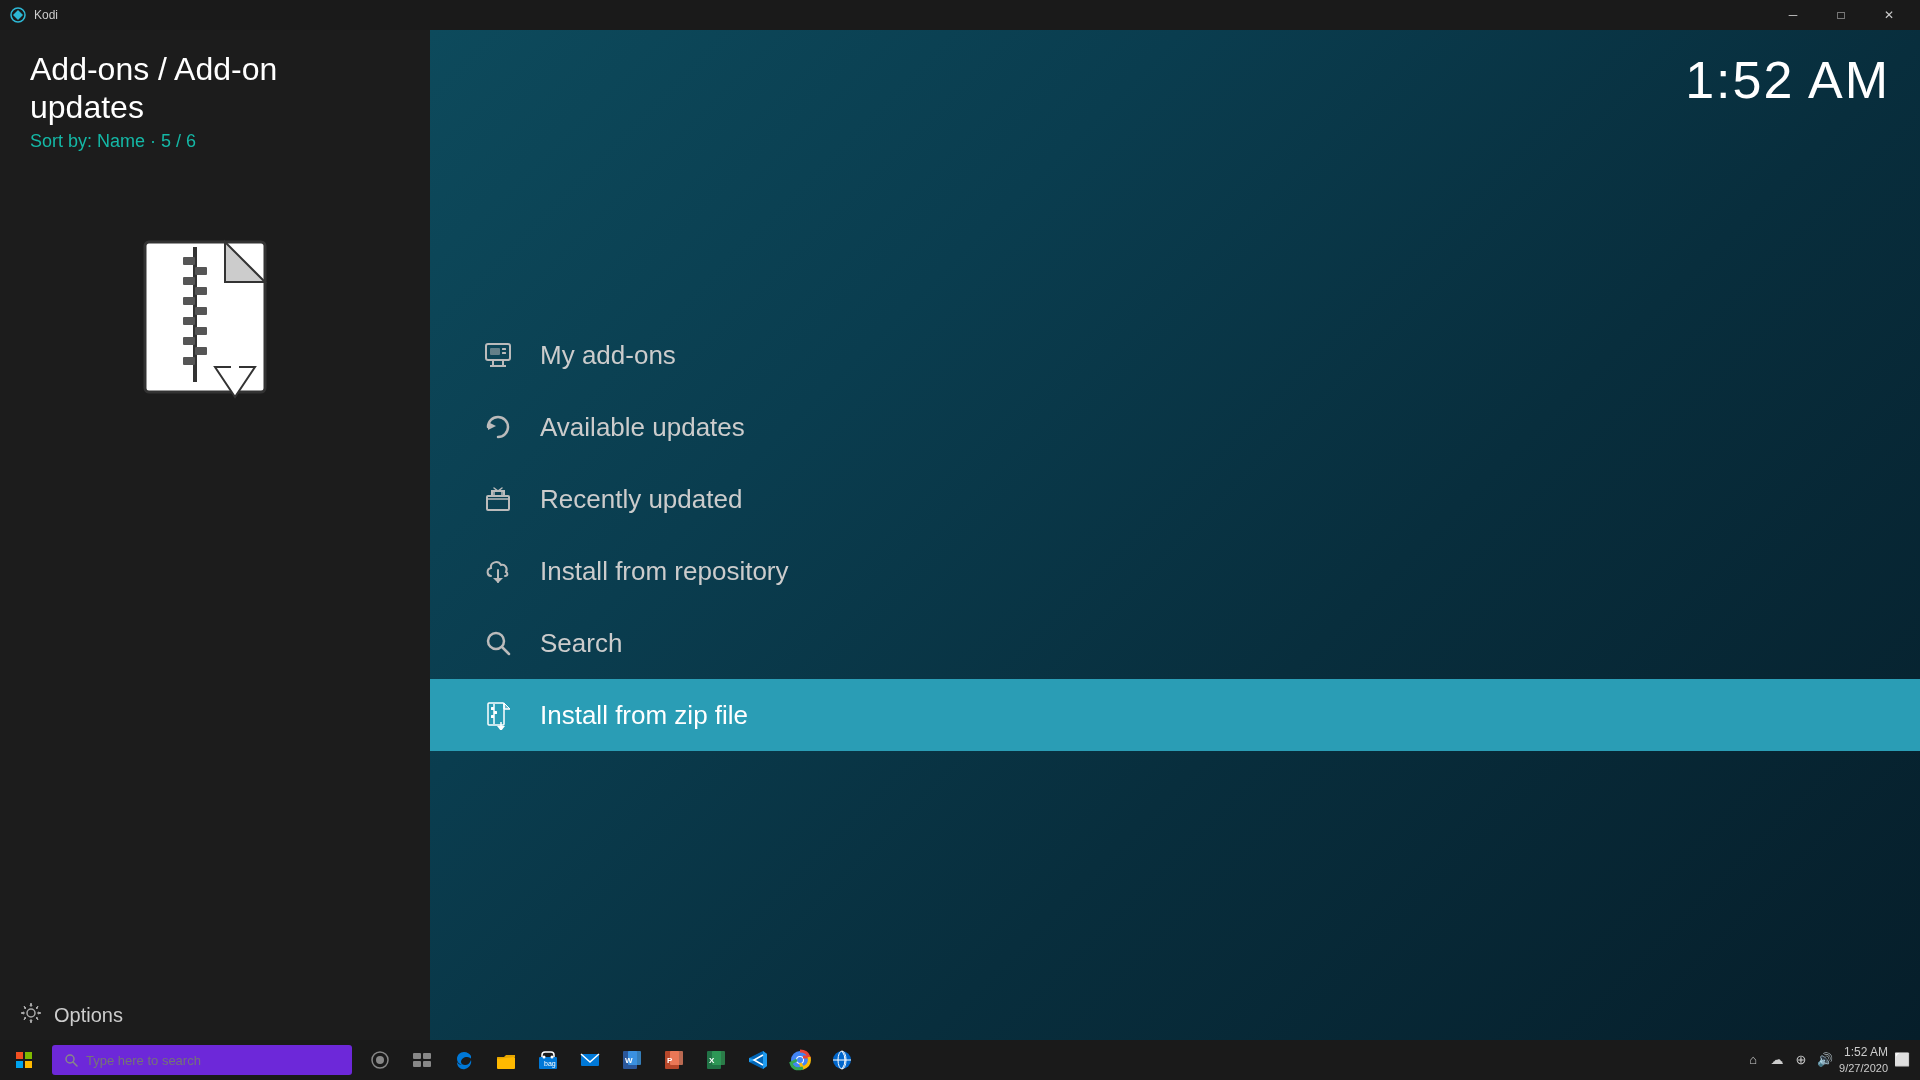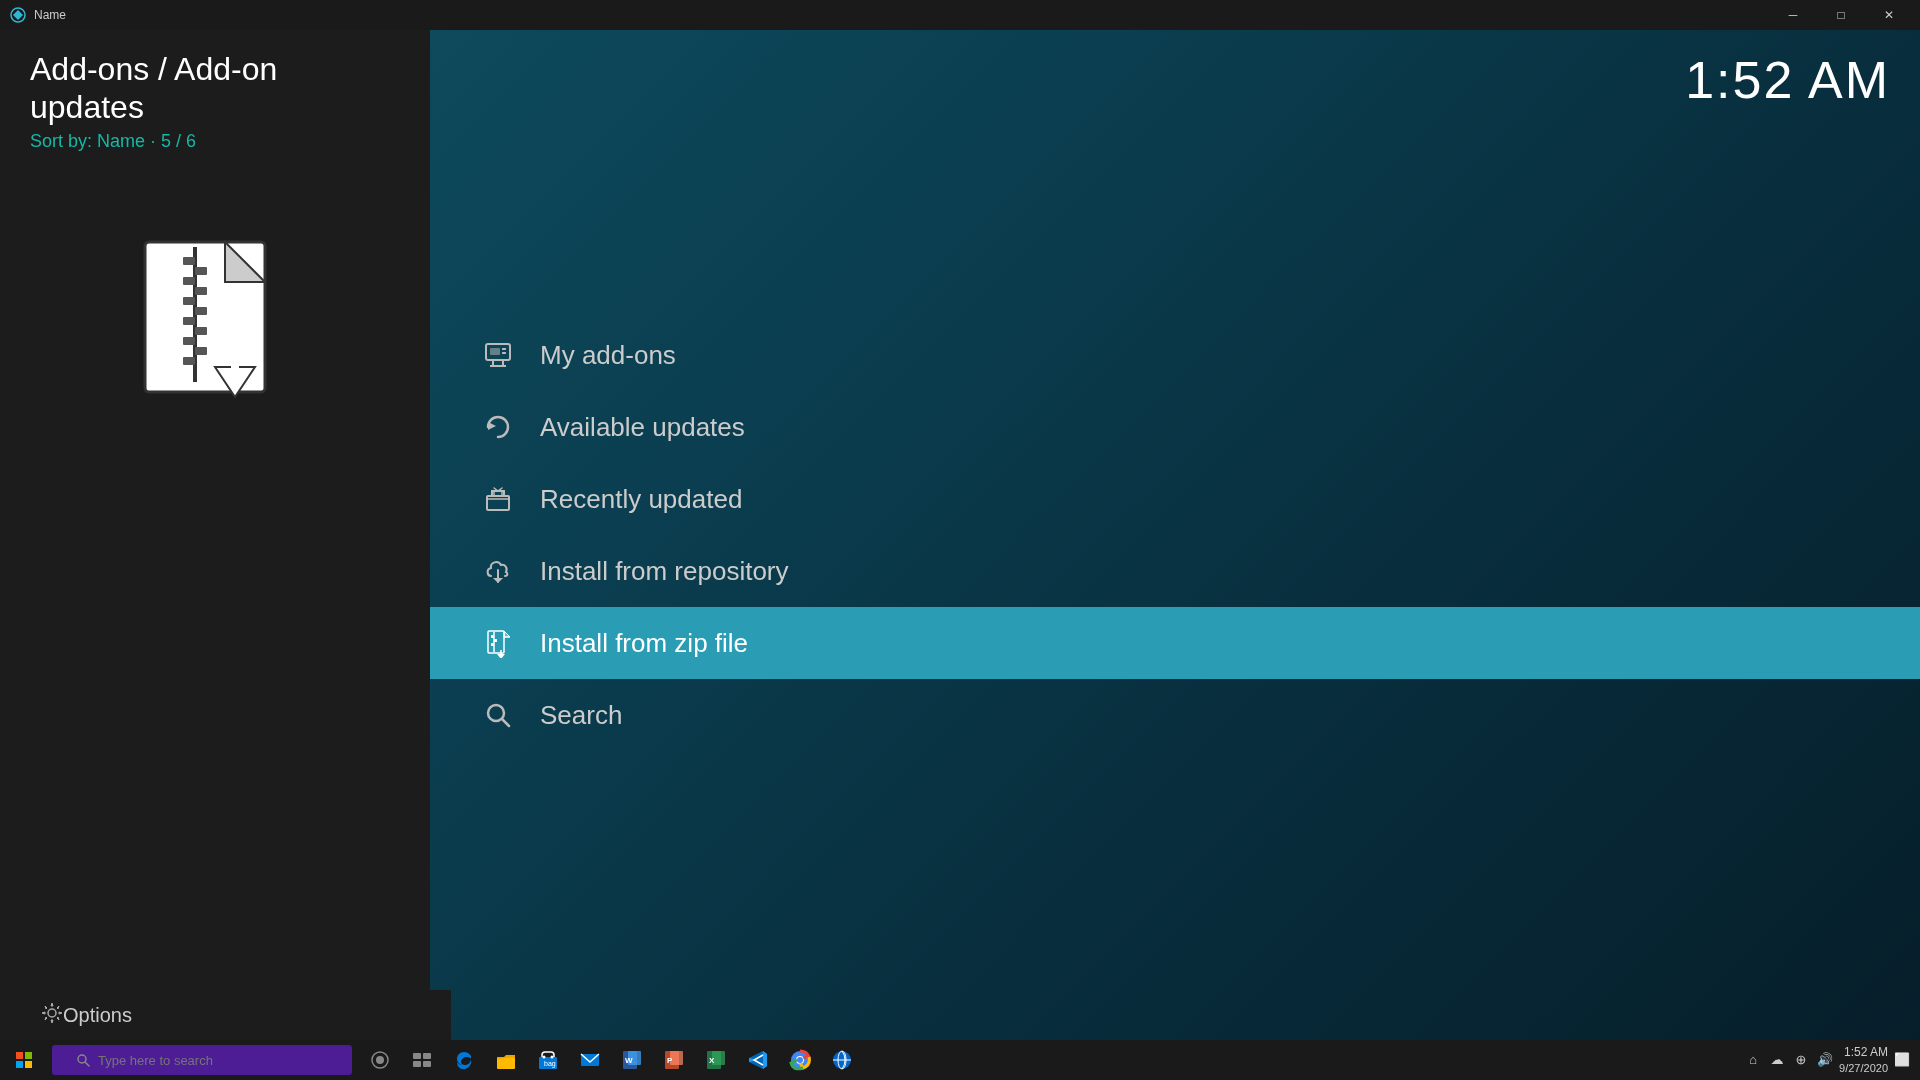--- a/index.html
+++ b/index.html
@@ -151,22 +151,22 @@
 
     
     #options-bar {
       position: absolute;
       bottom: 40px;
       left: 0;
       width: 430px;
       padding: 12px 20px;
       display: flex;
       align-items: center;
+      gap: 12px;
       background: #1c1c1c;
-      margin-left: 21px;
     }
     #options-label {
       font-size: 20px;
       color: #ccc;
     }
 
     
     #taskbar {
       position: absolute;
       bottom: 0; left: 0; right: 0;
@@ -182,23 +182,23 @@
       height: 40px;
       display: flex;
       align-items: center;
       justify-content: center;
       cursor: pointer;
     }
 
     #search-bar {
       display: flex;
       align-items: center;
-      background: #4c1d95;
+      background: #6d28d9;
       border-radius: 3px;
-      padding: 0 24px;
+      padding: 0 12px;
       height: 30px;
       width: 300px;
       gap: 8px;
       margin: 0 4px;
     }
     #search-input {
       background: transparent;
       border: none;
       outline: none;
       color: #aaa;
@@ -253,21 +253,21 @@
 </head>
 <body>
 
 <div id="titlebar">
   <div id="titlebar-icon">
     <svg width="16" height="16" viewBox="0 0 16 16">
       <circle cx="8" cy="8" r="7" fill="none" stroke="#2db8d5" stroke-width="1.5"></circle>
       <polygon points="8,3 13,8 8,13 3,8" fill="#2db8d5"></polygon>
     </svg>
   </div>
-  <span id="titlebar-title">Name</span>
+  <span id="titlebar-title">Kodi</span>
   <div id="titlebar-controls">
     <div class="titlebar-btn">─</div>
     <div class="titlebar-btn">□</div>
     <div class="titlebar-btn close">✕</div>
   </div>
 </div>
 
 <div id="main">
 
   <div id="left-panel">
@@ -353,49 +353,49 @@
 
       <li class="menu-item">
         <div class="menu-item-icon">
           <svg width="30" height="30" viewBox="0 0 30 30" fill="none" xmlns="http://www.w3.org/2000/svg">
             <path d="M8 20 C4 20 3 13 8 12 C7 6 15 4 18 9 C22 8 25 12 23 16 C25 17 25 20 22 20" stroke="#bbb" stroke-width="2" fill="none" stroke-linecap="round"></path>
             <line x1="15" y1="14" x2="15" y2="26" stroke="#bbb" stroke-width="2" stroke-linecap="round"></line>
             <polygon points="10,22 15,27 20,22" fill="#bbb"></polygon>
           </svg>
         </div>
         <span class="menu-item-label">Install from repository</span>
+      </li>
+
+      <li class="menu-item">
+        <div class="menu-item-icon">
+          <svg width="30" height="30" viewBox="0 0 30 30" fill="none" xmlns="http://www.w3.org/2000/svg">
+            <circle cx="13" cy="13" r="8" stroke="#bbb" stroke-width="2.5" fill="none"></circle>
+            <line x1="19" y1="19" x2="26" y2="26" stroke="#bbb" stroke-width="2.5" stroke-linecap="round"></line>
+          </svg>
+        </div>
+        <span class="menu-item-label">Search</span>
       </li>
 
       <li class="menu-item active">
         <div class="menu-item-icon">
           <svg width="30" height="30" viewBox="0 0 30 30" fill="none" xmlns="http://www.w3.org/2000/svg">
             <rect x="5" y="3" width="16" height="22" rx="1" stroke="white" stroke-width="1.5" fill="none"></rect>
             <polygon points="21,3 27,9 21,9" fill="rgba(255,255,255,0.3)" stroke="white" stroke-width="1"></polygon>
             <line x1="21" y1="3" x2="21" y2="9" stroke="white" stroke-width="1"></line>
             <line x1="21" y1="9" x2="27" y2="9" stroke="white" stroke-width="1"></line>
             <line x1="11" y1="4" x2="11" y2="24" stroke="white" stroke-width="1.5"></line>
             <rect x="8" y="7" width="3" height="3" rx="0.5" fill="white"></rect>
             <rect x="11" y="11" width="3" height="3" rx="0.5" fill="white"></rect>
             <rect x="8" y="15" width="3" height="3" rx="0.5" fill="white"></rect>
             <line x1="18" y1="22" x2="18" y2="30" stroke="white" stroke-width="1.5"></line>
             <polygon points="14,26 18,31 22,26" fill="white"></polygon>
           </svg>
         </div>
         <span class="menu-item-label">Install from zip file</span>
       </li>
-
-      <li class="menu-item">
-        <div class="menu-item-icon">
-          <svg width="30" height="30" viewBox="0 0 30 30" fill="none" xmlns="http://www.w3.org/2000/svg">
-            <circle cx="13" cy="13" r="8" stroke="#bbb" stroke-width="2.5" fill="none"></circle>
-            <line x1="19" y1="19" x2="26" y2="26" stroke="#bbb" stroke-width="2.5" stroke-linecap="round"></line>
-          </svg>
-        </div>
-        <span class="menu-item-label">Search</span>
-      </li>
     </ul>
   </div>
 </div>
 
 <div id="options-bar">
   <div class="gear-icon">
     <svg width="22" height="22" viewBox="0 0 22 22" fill="none" xmlns="http://www.w3.org/2000/svg">
       <path d="M11 7a4 4 0 100 8 4 4 0 000-8z" stroke="#aaa" stroke-width="1.5" fill="none"></path>
       <path d="M11 1l1 3h-2l1-3z M11 21l1-3h-2l1 3z M1 11l3 1v-2l-3 1z M21 11l-3 1v-2l3 1z M4 4l2 2-1 1-1-3z M18 4l-2 2 1 1 1-3z M4 18l2-2-1-1-1 3z M18 18l-2-2 1-1 1 3z" stroke="#aaa" stroke-width="1" fill="#aaa"></path>
     </svg>

